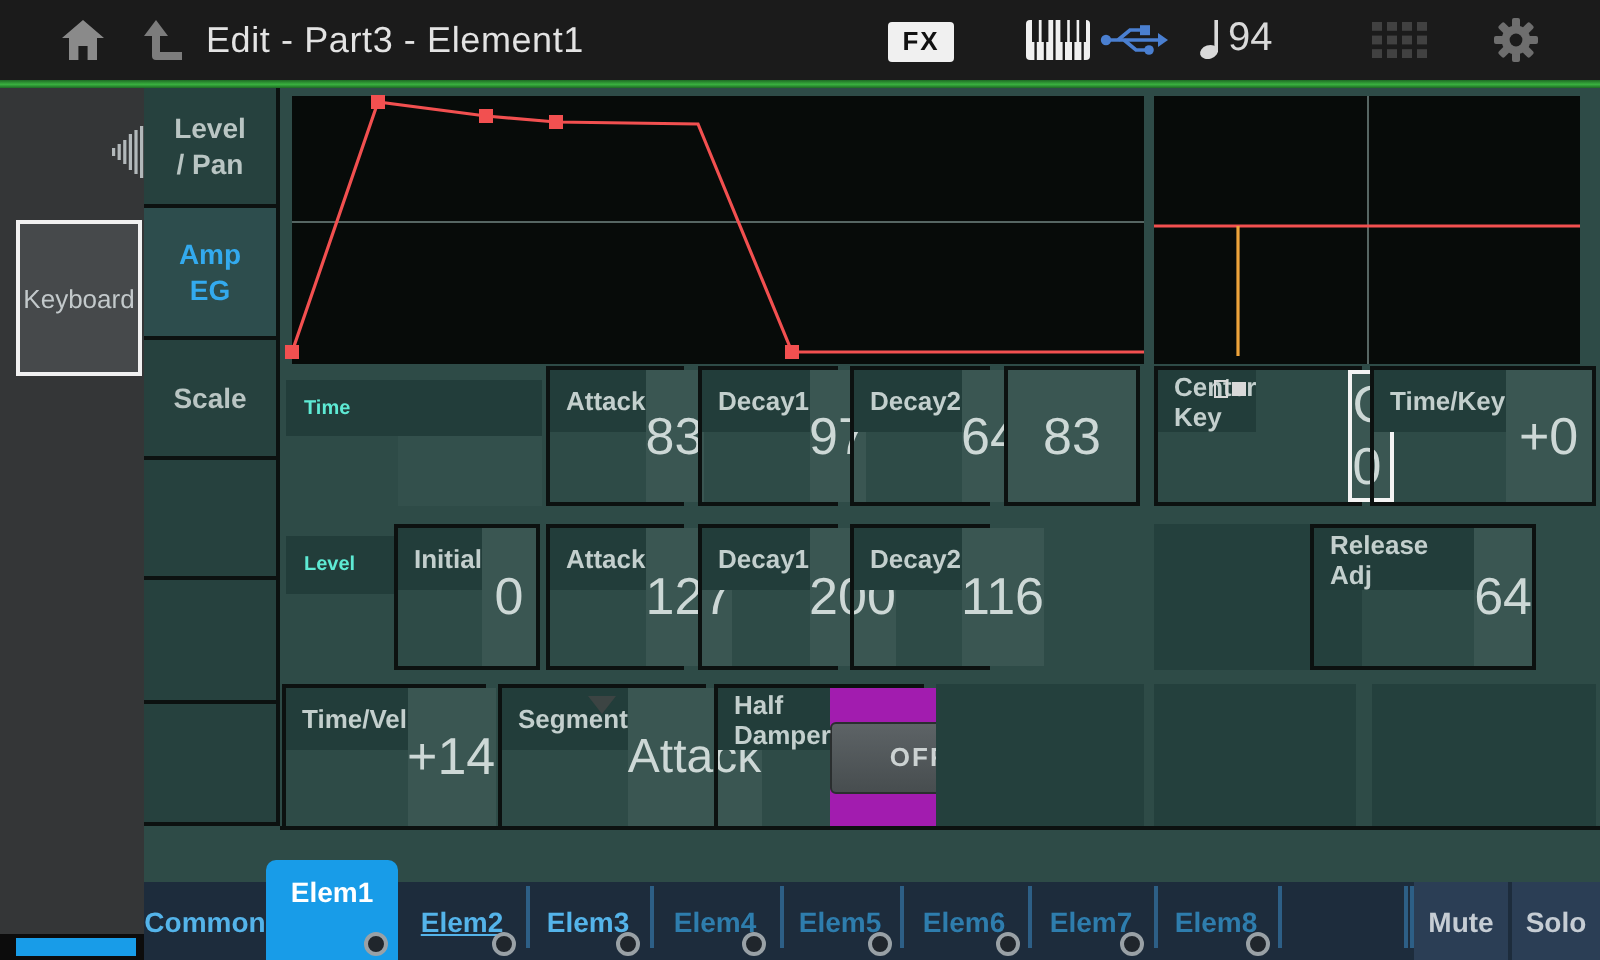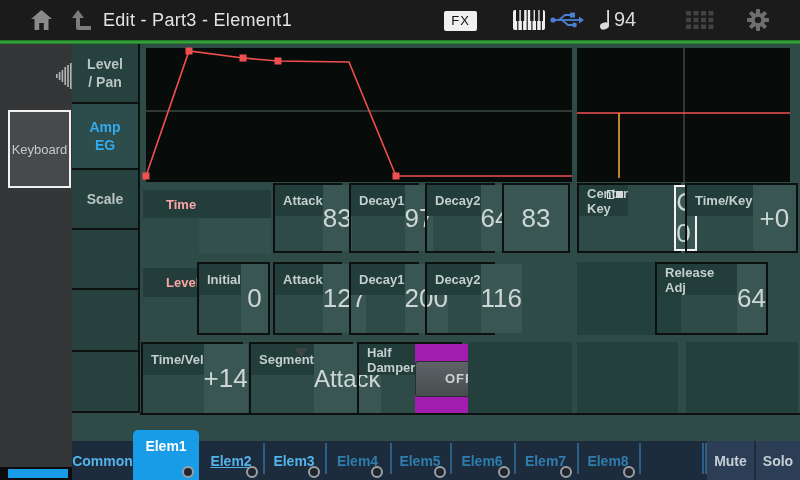--- a/index.html
+++ b/index.html
@@ -8,21 +8,21 @@
   #screen { position:relative; width:800px; height:480px; background:#2e4b47; }
 
   
   .topbar { position:absolute; left:0; top:0; width:800px; height:40px; background:#1b1b1b; }
   .greenstrip { position:absolute; left:0; top:40px; width:800px; height:4px;
                 background:linear-gradient(#1d6b24,#3ab03f 55%,#1d6b24); }
   .tb-title { position:absolute; left:103px; top:0; height:40px; line-height:40px;
               color:#e3e3e3; font-size:18px; letter-spacing:.3px; }
   .tb-ic { position:absolute; top:0; height:40px; display:flex; align-items:center; }
   .fx-badge { position:absolute; left:444px; top:11px; width:33px; height:20px; background:#f0f0f0;
-              border-radius:2px; color:#111; font-weight:normal; font-size:13px; text-align:center;
+              border-radius:2px; color:#111; font-weight:bold; font-size:13px; text-align:center;
               line-height:20px; letter-spacing:1px; }
   .tempo-num { position:absolute; left:614px; top:8px; font-size:20px; color:#d9d9d9; }
 
   
   .sidebar { position:absolute; left:0; top:44px; width:72px; height:436px; background:#343637; }
   .sidebar-bottom { position:absolute; left:0; top:467px; width:72px; height:13px; background:#0c0c0c; }
   .blue-bar { position:absolute; left:8px; top:469px; width:60px; height:9px; background:#189ce8; }
   .kb-btn { position:absolute; left:8px; top:110px; width:63px; height:78px; background:#46494b;
             border:2px solid #f1f1f1; color:#c3c9cb; font-size:13px; display:flex;
             align-items:center; justify-content:center; }
@@ -34,22 +34,22 @@
             background:#26413e; color:#b9c5c3; font-weight:bold; font-size:14px;
             display:flex; align-items:center; justify-content:center; text-align:center;
             white-space:pre-line; line-height:18px; }
   .navtab.sel { background:#2d4d4d; color:#33aaee; }
 
   
   .graph { position:absolute; background:#070b09; }
   .graph svg { overflow:visible; display:block; }
 
   
-  .rowlabel { position:absolute; background:#223d3a; color:#fca5a5; font-weight:bold; font-size:13px;
-              display:flex; align-items:center; padding-left:23px; }
+  .rowlabel { position:absolute; background:#223d3a; color:#5eead4; font-weight:bold; font-size:10px;
+              display:flex; align-items:center; padding-left:9px; }
   .cell { position:absolute; border:2px solid #0c1110; display:flex; }
   .cell-head { background:#223d3a; height:31px; display:flex; align-items:center; padding-left:8px;
                color:#c3cfcd; font-weight:bold; font-size:13px; position:relative; }
   .cell-val { background:#3a5652; flex:1; display:flex; align-items:center; justify-content:center;
               color:#cdd8d6; font-size:26px; }
   .cell-val.focused { border:2px solid #f4f4f4;margin-left:46px; }
   .filler { position:absolute; }
   .filler .f-top { background:#223d3a; height:28px; }
   .filler .f-bot { background:#33504c; height:35px; }
   .darkblock { position:absolute; background:#24403d; }

